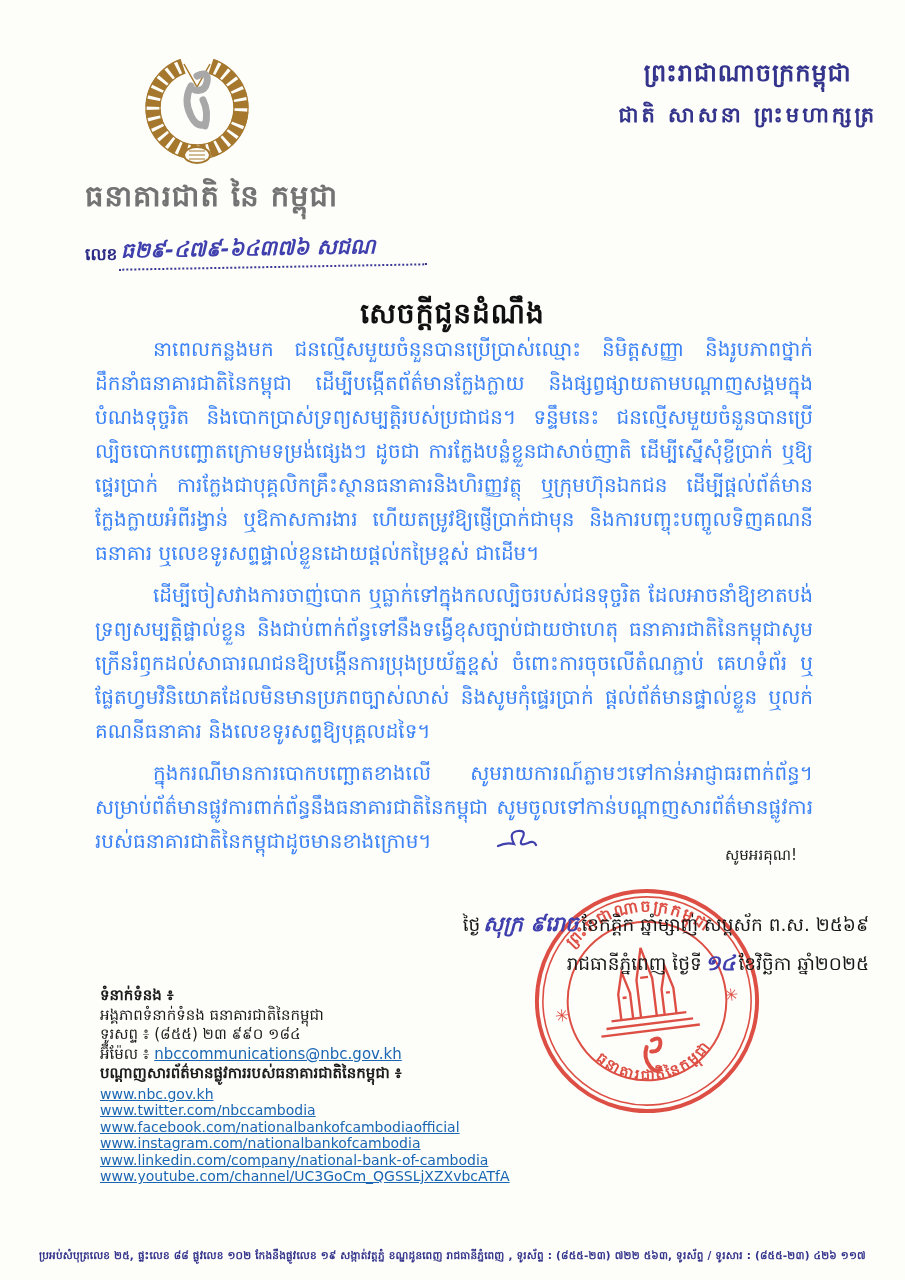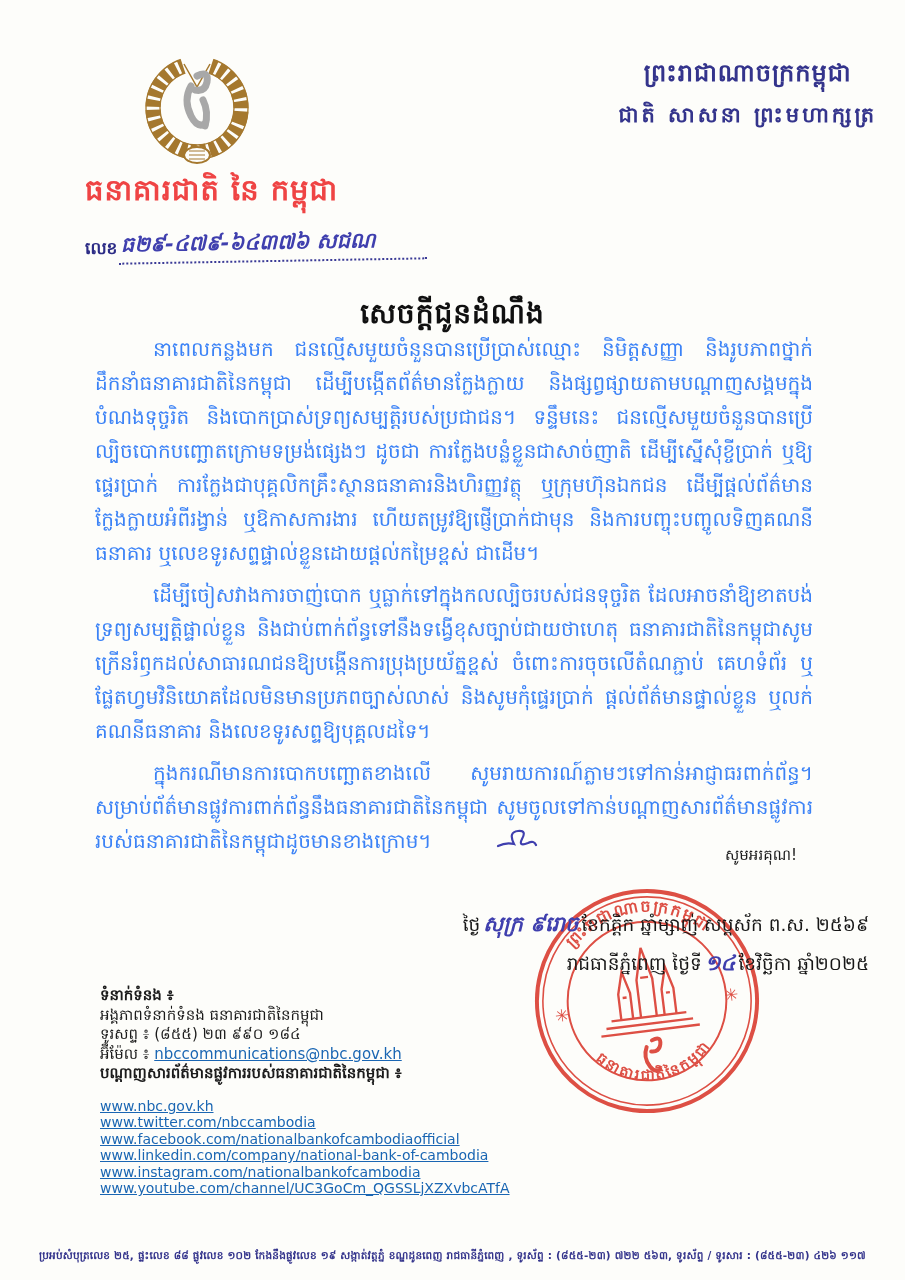--- a/index.html
+++ b/index.html
@@ -5,21 +5,21 @@
   html,body{margin:0;padding:0;background:#e8e8e4;}
   .page{
     position:relative;width:905px;height:1280px;margin:0 auto;
     background:#fdfdfa;overflow:hidden;
     font-family:"DejaVu Sans","Liberation Sans",sans-serif;
     color:#1b1b1b;
   }
   
   .header-left{position:absolute;left:85px;top:42px;width:420px;}
   .wreath-wrap{margin-left:50px;width:125px;height:130px;}
-  .bank-name{font-size:29px;font-weight:bold;color:#ef4444;letter-spacing:1px;white-space:nowrap;}
+  .bank-name{margin-top:6px;font-size:29px;font-weight:bold;color:#737373;letter-spacing:1px;white-space:nowrap;}
   .ref-line{margin-top:14px;font-size:17px;color:#2c2c86;display:flex;align-items:flex-end;}
   .ref-prefix{font-weight:bold;margin-right:2px;}
   .ref-hand{
     min-width:300px;border-bottom:2px dotted #3a3a96;
     color:#3f3fae;font-style:italic;font-size:21px;font-weight:bold;
     transform:rotate(-1deg);padding:0 6px 1px 2px;white-space:nowrap;
   }
   .header-right{position:absolute;right:28px;top:58px;text-align:center;color:#34348c;font-weight:bold;}
   .kingdom-1{font-size:24px;letter-spacing:1px;}
   .kingdom-2{font-size:21px;margin-top:8px;letter-spacing:3px;}
@@ -36,21 +36,21 @@
   .date-block{position:absolute;right:36px;top:905px;text-align:right;
     font-size:18.5px;line-height:1.85;color:#161616;z-index:4;white-space:nowrap;}
   .hand{color:#3f3fae;font-style:italic;font-weight:bold;font-size:21px;padding:0 3px;}
   
   .stamp{position:absolute;left:528px;top:882px;width:238px;height:238px;
     z-index:2;opacity:0.88;transform:rotate(-7deg);}
   
   .contact{position:absolute;left:100px;top:986px;z-index:5;font-size:15px;line-height:1.30;color:#1b1b1b;}
   .contact .bold{font-weight:bold;}
   .contact a{color:#1a66b3;text-decoration:underline;cursor:pointer;}
-  .link-list{margin-top:14px;font-size:14px;line-height:1.18;}
+  .link-list{margin-top:2px;font-size:14px;line-height:1.18;}
   .link-list div{white-space:nowrap;}
   
   .footer{position:absolute;left:0;bottom:16px;width:100%;text-align:center;
     font-size:10.5px;color:#34348c;font-weight:bold;letter-spacing:0.2px;}
 </style>
 </head>
 <body>
 
 <div class="page">
 
@@ -143,21 +143,21 @@
     <div>ទូរសព្ទ ៖ (៨៥៥) ២៣ ៩៩០ ១៨៤</div>
     <div>
       <span>អ៊ីម៉ែល ៖</span>
       <a>nbccommunications@nbc.gov.kh</a>
     </div>
     <div class="bold">បណ្តាញសារព័ត៌មានផ្លូវការរបស់ធនាគារជាតិនៃកម្ពុជា ៖</div>
     <div class="link-list">
       <div><a>www.nbc.gov.kh</a></div>
       <div><a>www.twitter.com/nbccambodia</a></div>
       <div><a>www.facebook.com/nationalbankofcambodiaofficial</a></div>
+      <div><a>www.instagram.com/nationalbankofcambodia</a></div>
       <div><a>www.linkedin.com/company/national-bank-of-cambodia</a></div>
-      <div><a>www.instagram.com/nationalbankofcambodia</a></div>
       <div><a>www.youtube.com/channel/UC3GoCm_QGSSLjXZXvbcATfA</a></div>
     </div>
   </div>
 
   <div class="footer">ប្រអប់សំបុត្រលេខ ២៥, ផ្ទះលេខ ៨៨ ផ្លូវលេខ ១០២ កែងនឹងផ្លូវលេខ ១៩ សង្កាត់វត្តភ្នំ ខណ្ឌដូនពេញ រាជធានីភ្នំពេញ , ទូរស័ព្ទ : (៨៥៥-២៣) ៧២២ ៥៦៣, ទូរស័ព្ទ / ទូរសារ : (៨៥៥-២៣) ៤២៦ ១១៧</div>
 
 </div>
 
 </body></html>

